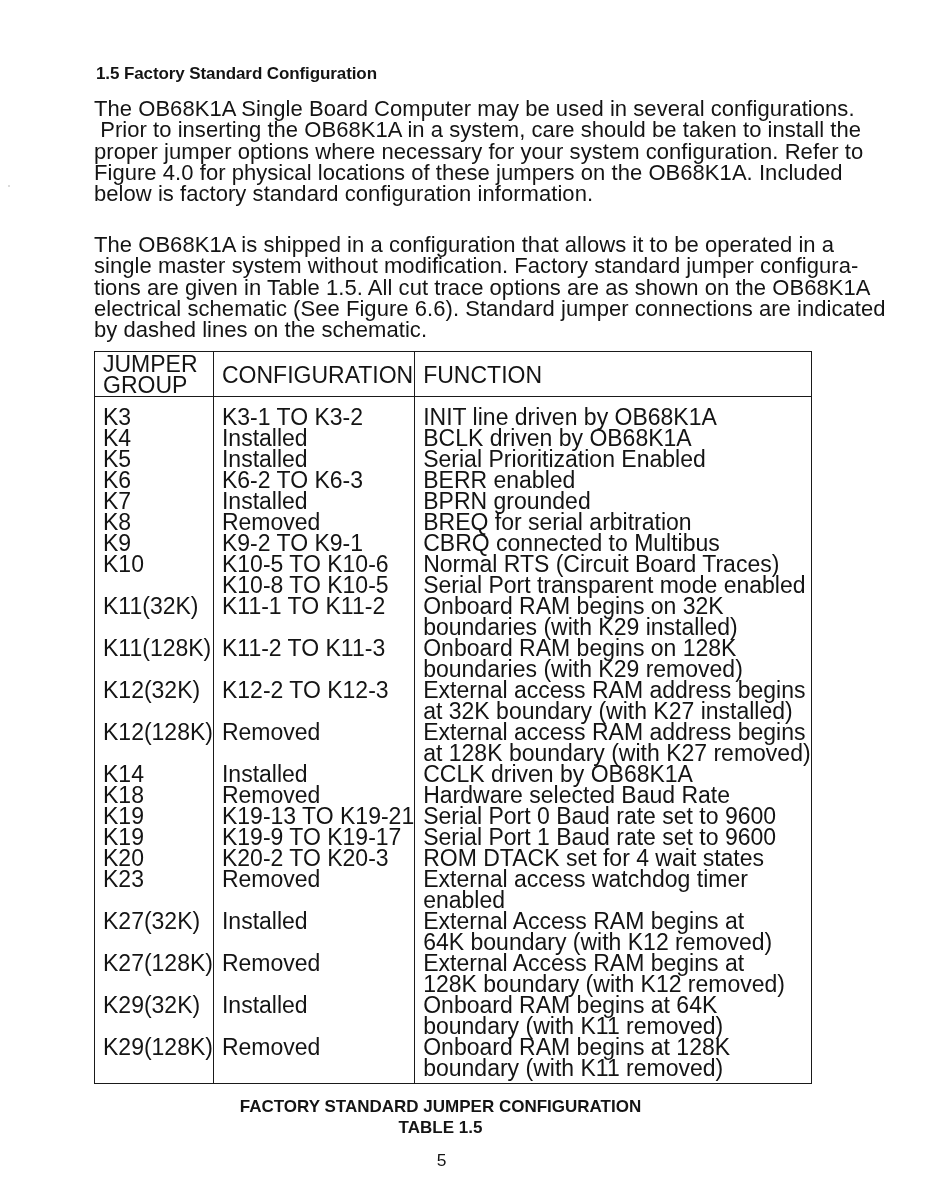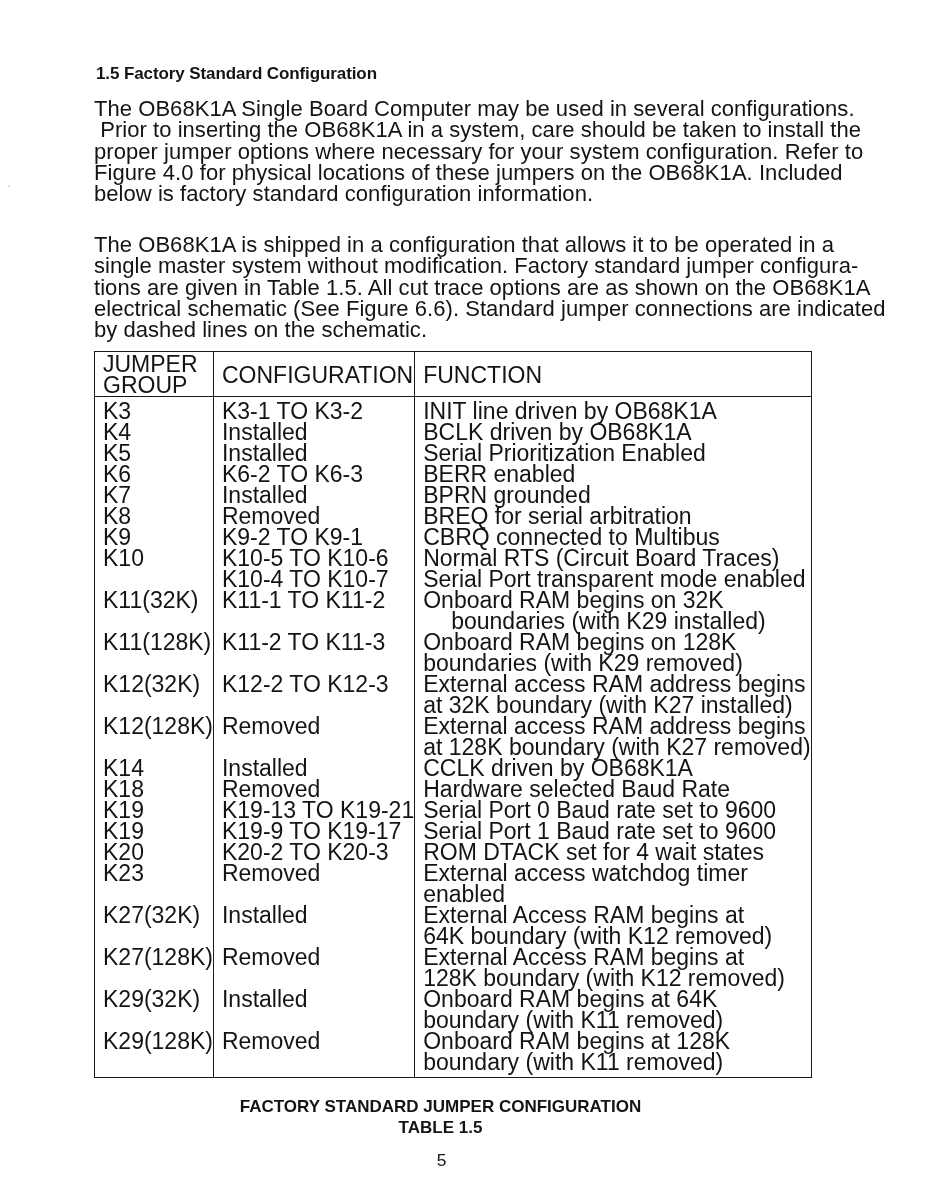--- a/index.html
+++ b/index.html
@@ -62,21 +62,21 @@
       font-weight: normal;
       line-height: 21px;
     }
     .jtable th:first-child, .jtable td:first-child { border-left: none; }
     .jtable thead th {
       height: 36px;
       vertical-align: middle;
       border-bottom: 1.5px solid #1a1a1a;
       padding-top: 2px;
     }
-    .jtable tbody tr:first-child td { padding-top: 4px; }
+    .jtable tbody tr:first-child td { padding-top: 10px; }
     .jtable tbody tr:last-child td { padding-bottom: 4px; margin-left: 44px; }
     .col-group { width: 157px; }
     .col-config { width: 171px; }
     .col-func { width: auto; }
     .cell-lines span { display: block; white-space: nowrap; }
 
     .caption {
       position: absolute;
       left: 0;
       width: 929px;
@@ -198,35 +198,35 @@
             <span>K9-2 TO K9-1</span>
           </td>
           <td class="col-func cell-lines">
             <span style="white-space: pre;">CBRQ connected to Multibus</span>
           </td>
         </tr>
         <tr>
           <td class="col-group">K10</td>
           <td class="col-config cell-lines">
             <span>K10-5 TO K10-6</span>
-            <span>K10-4 TO K10-7</span>
+            <span>K10-8 TO K10-5</span>
           </td>
           <td class="col-func cell-lines">
             <span style="white-space: pre;">Normal RTS (Circuit Board Traces)</span>
             <span style="white-space: pre;">Serial Port transparent mode enabled</span>
           </td>
         </tr>
         <tr>
           <td class="col-group">K11(32K)</td>
           <td class="col-config cell-lines">
             <span>K11-1 TO K11-2</span>
           </td>
           <td class="col-func cell-lines">
             <span style="white-space: pre;">Onboard RAM begins on 32K</span>
-            <span style="white-space: pre; margin-left: 28px;">boundaries (with K29 installed)</span>
+            <span style="white-space: pre;">boundaries (with K29 installed)</span>
           </td>
         </tr>
         <tr>
           <td class="col-group">K11(128K)</td>
           <td class="col-config cell-lines">
             <span>K11-2 TO K11-3</span>
           </td>
           <td class="col-func cell-lines">
             <span style="white-space: pre;">Onboard RAM begins on 128K</span>
             <span style="white-space: pre;">boundaries (with K29 removed)</span>

